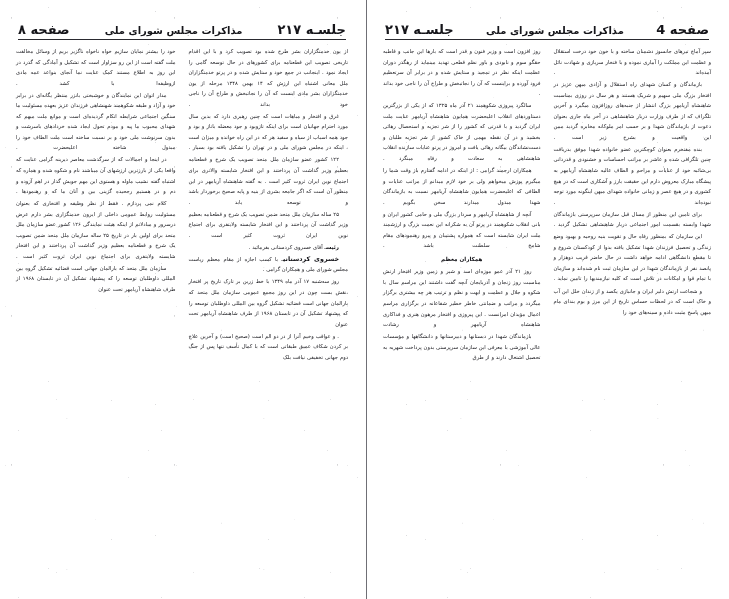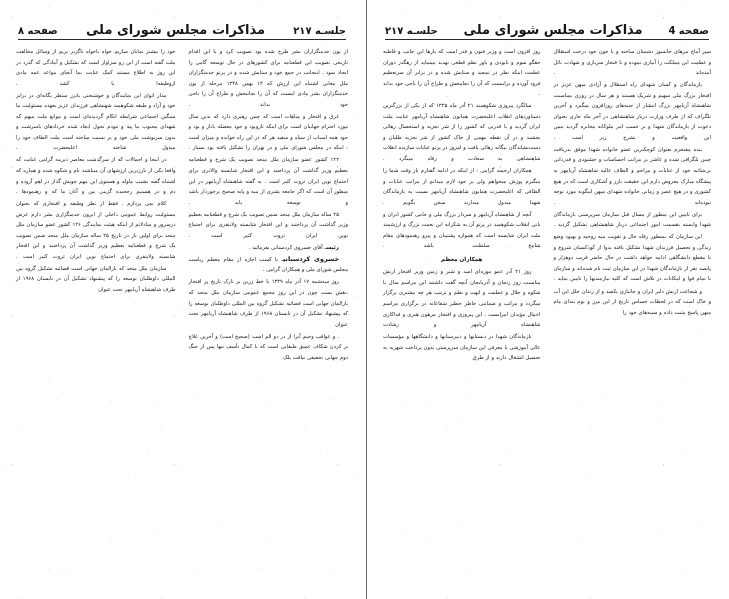--- a/index.html
+++ b/index.html
@@ -64,24 +64,24 @@
     justify-content: space-between;
     font-size: 8.4px;
     font-weight: bold;
     letter-spacing: .1px;
     padding: 0 8px 2px 8px;
     color: #15151a;
   }
   .runhead .folio,
   .runhead .session {
     white-space: nowrap;
+    font-size: 13px;
+  }
+  .runhead .masthead {
     font-size: 10px;
-  }
-  .runhead .masthead {
-    font-size: 13px;
     font-weight: bold;
     white-space: nowrap;
   }
   .rule {
     height: 0;
     border-top: 1.15px solid #2a2a30;
     margin: 0 8px 6px 8px;
   }
 
   

